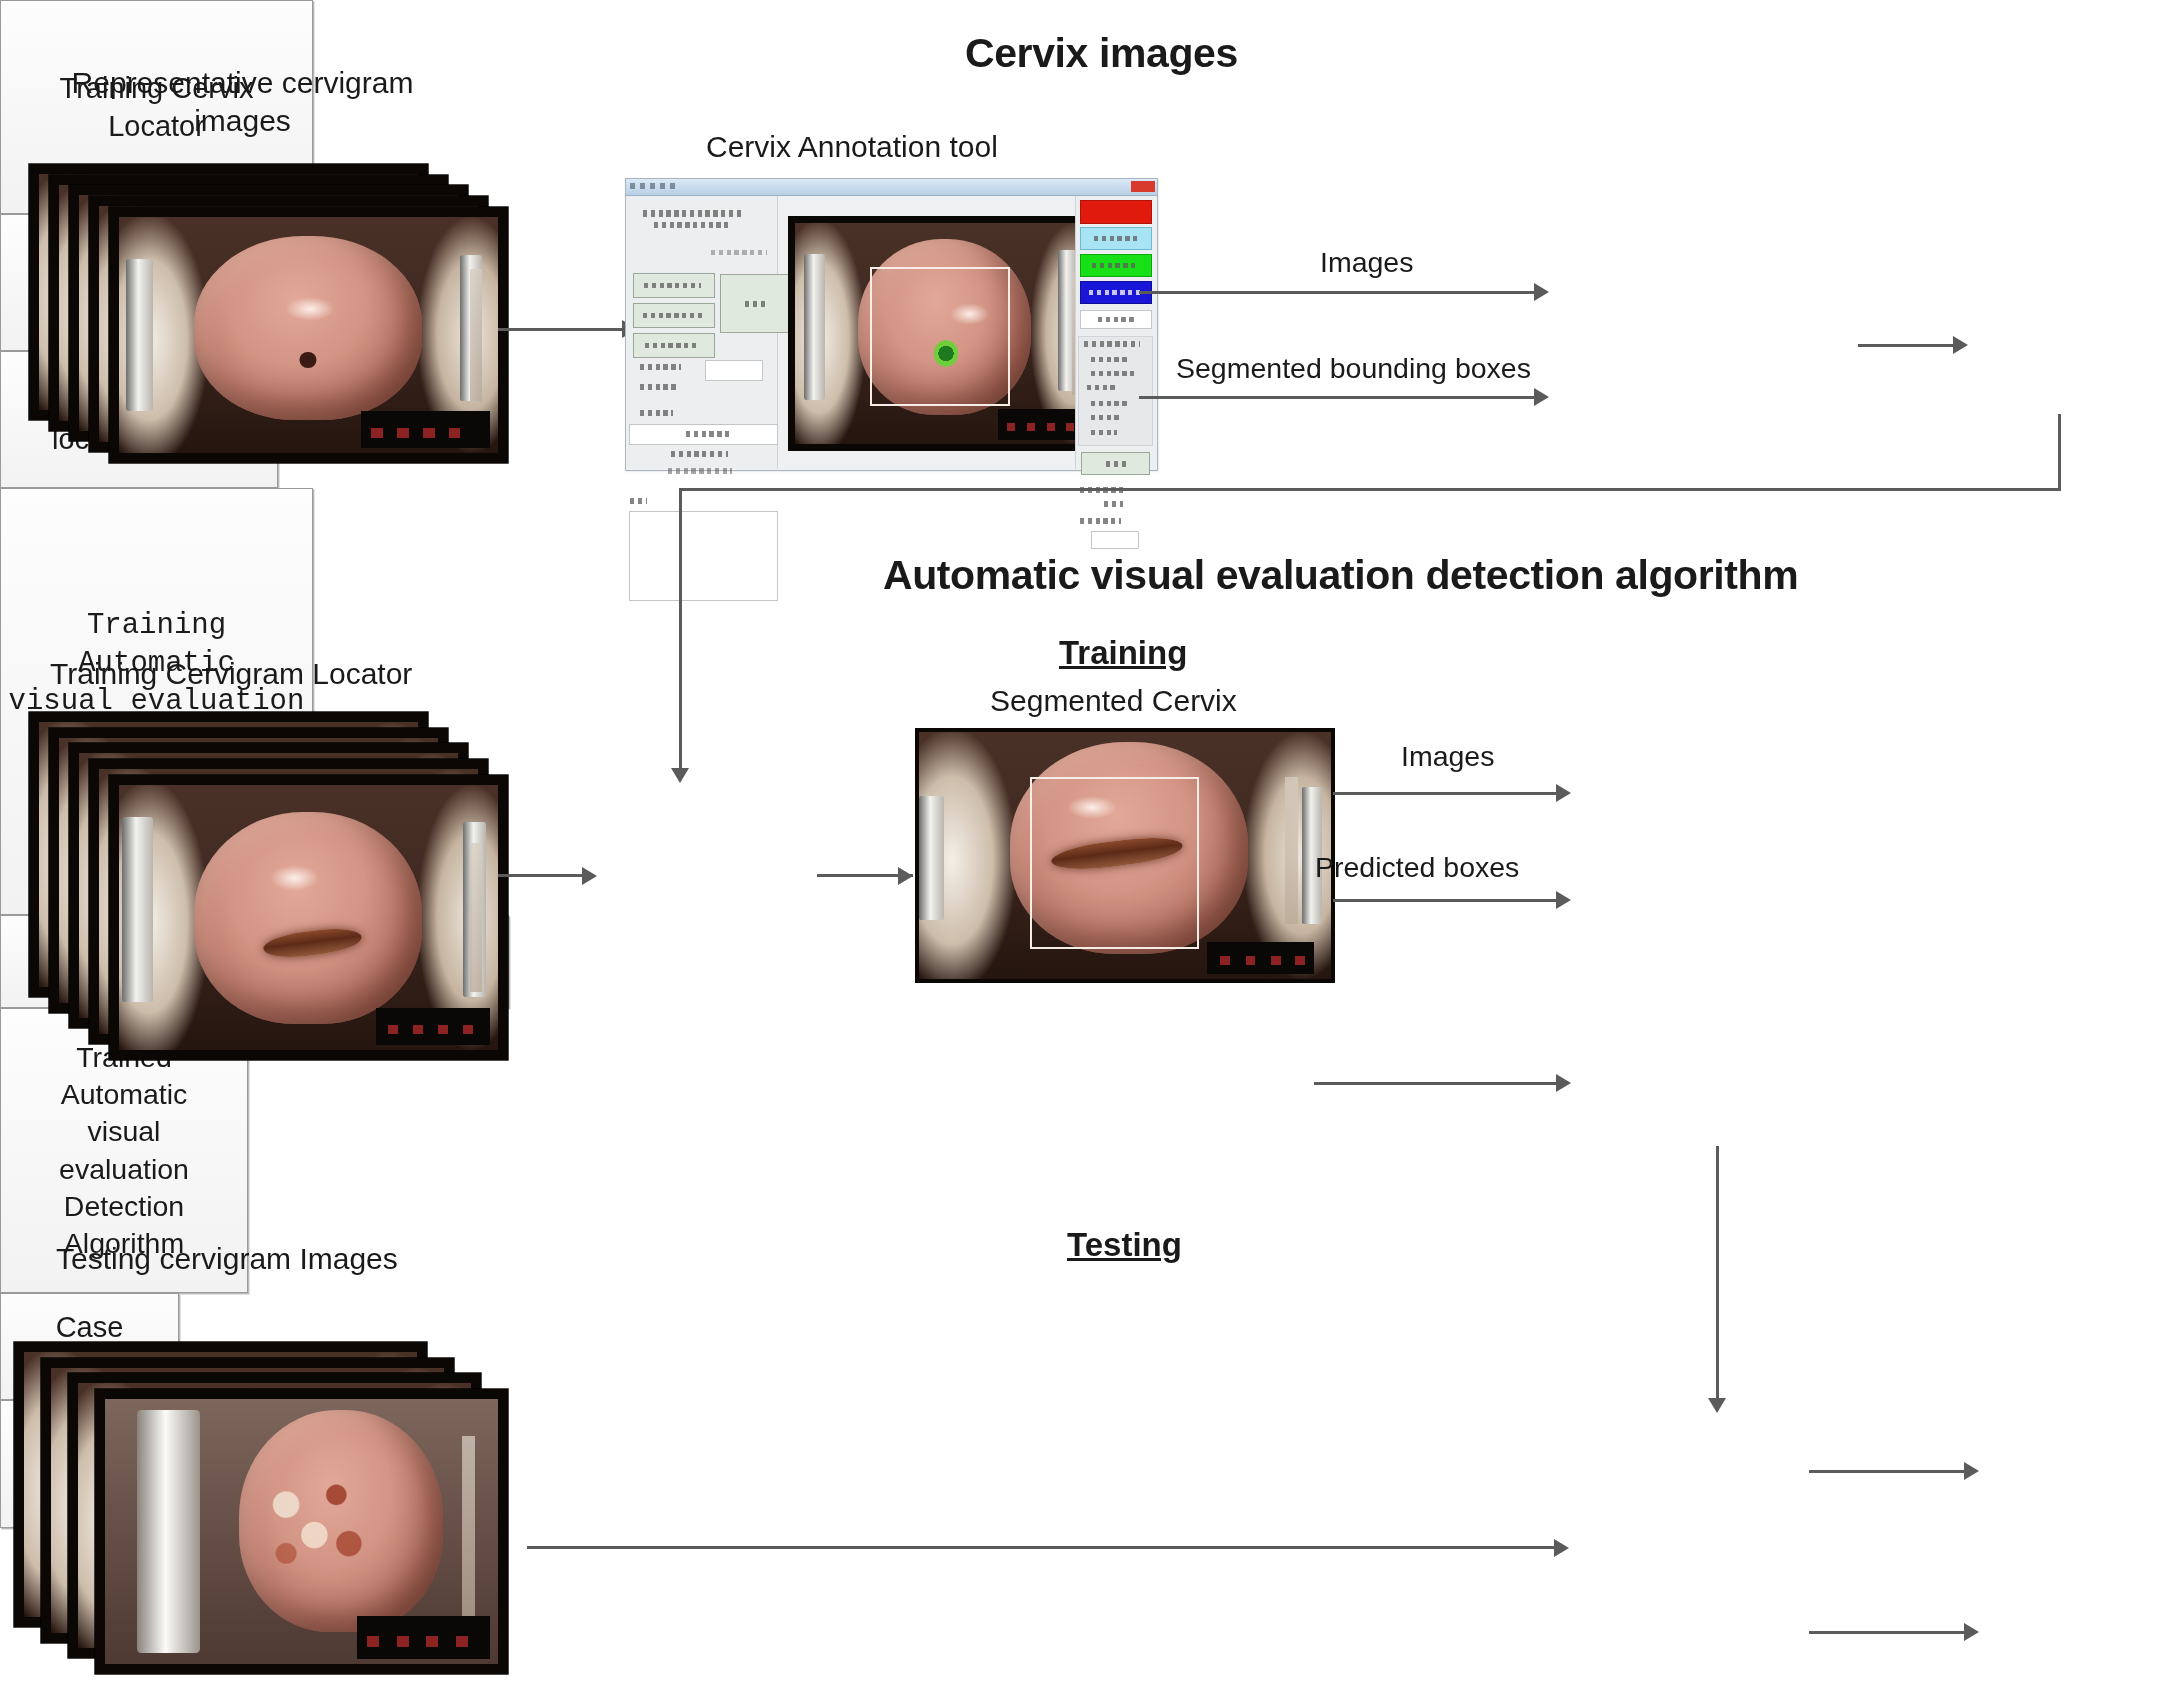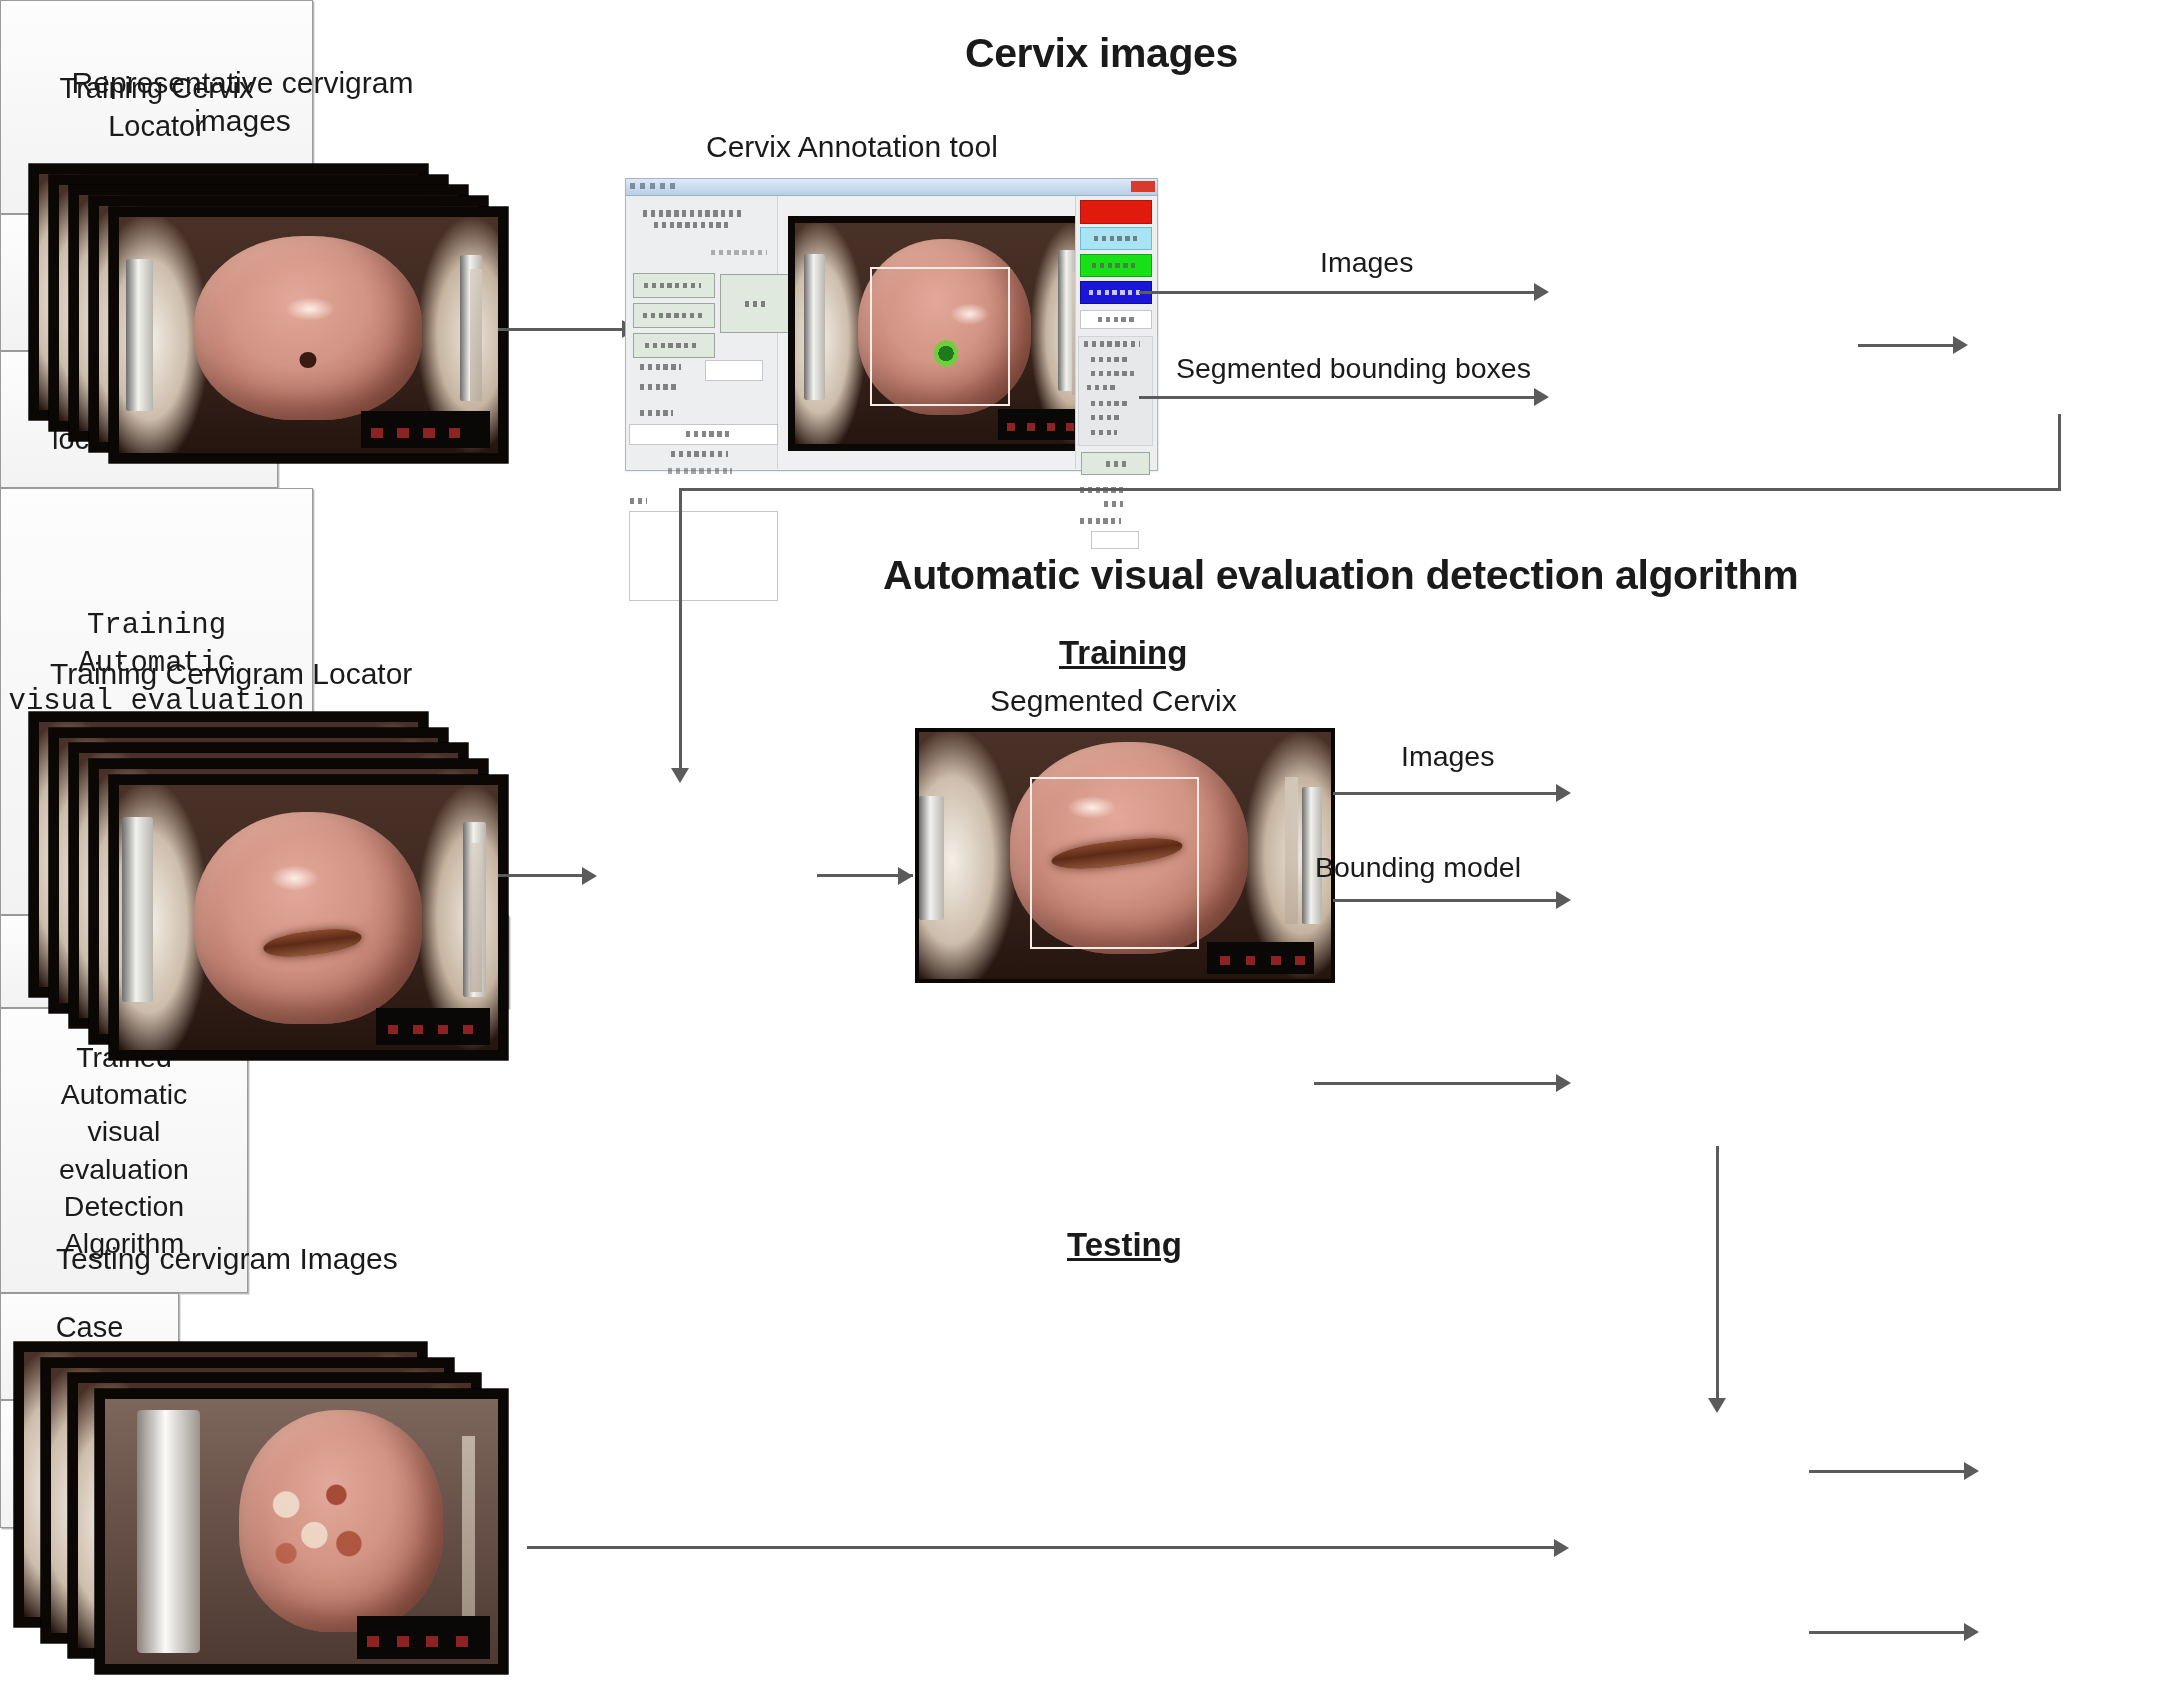--- a/index.html
+++ b/index.html
@@ -340,21 +340,21 @@
         <i style="left:60%"></i>
         <i style="left:82%"></i>
     </div>
   </div>
 </div>
 
 <div class="abs edge-label" style="left:1401px;top:740px;">Images</div>
 <div class="abs hline" style="left:1333px;top:792px;width:224px;"></div>
 <div class="abs arrow-r" style="left:1556px;top:784px;"></div>
 
-<div class="abs edge-label" style="left:1315px;top:851px;">Bounding model</div>
+<div class="abs edge-label" style="left:1315px;top:851px;">Predicted boxes</div>
 <div class="abs hline" style="left:1333px;top:899px;width:224px;"></div>
 <div class="abs arrow-r" style="left:1556px;top:891px;"></div>
 
 <div class="box tall" style="left:1561px;top:719px;width:313px;height:427px;white-space:pre-line;font-family:Liberation Mono, monospace;">Training Automatic
 visual evaluation
 detection
 algorithm</div>
 
 <div class="box" style="left:805px;top:1036px;width:509px;height:93px;">Ground Truth: Case vs. Control</div>
 <div class="abs hline" style="left:1314px;top:1082px;width:244px;"></div>

